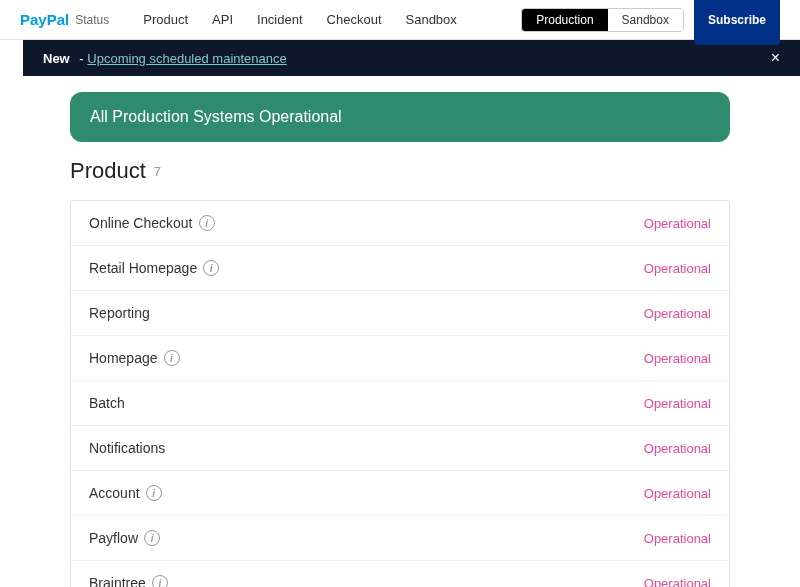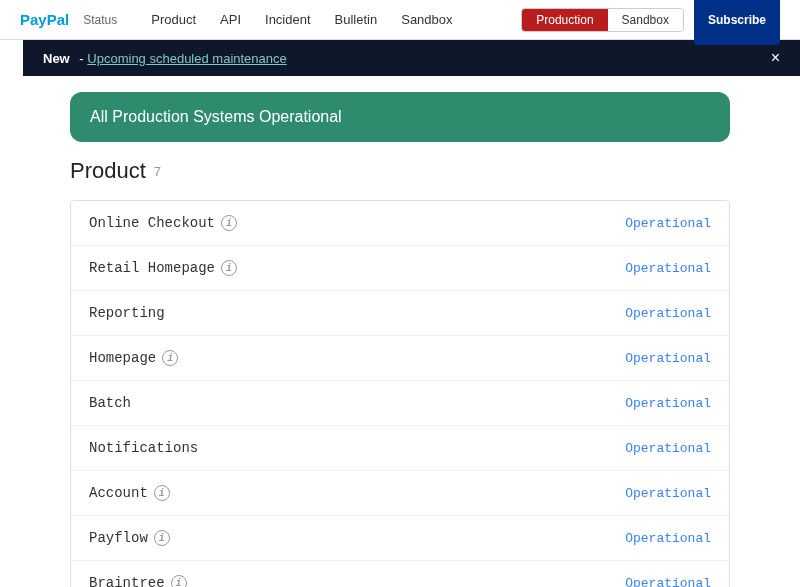--- a/index.html
+++ b/index.html
@@ -11,21 +11,21 @@
       align-items: center;
       height: 40px;
       border-bottom: 1px solid #e0e0e0;
       padding: 0 20px;
       gap: 0;
     }
     .navbar-brand {
       display: flex;
       align-items: center;
       margin-right: 20px;
-      gap: 14px;
+      gap: 6px;
       justify-content: flex-end;
     }
     .paypal-logo {
       font-size: 15px;
       font-weight: bold;
       color: #003087;
     }
     .paypal-logo span.pay { color: #009cde; }
     .paypal-logo span.pal { color: #003087; }
     .navbar-status {
@@ -56,21 +56,21 @@
     }
     .env-btn {
       padding: 4px 14px;
       font-size: 12px;
       cursor: pointer;
       border: none;
       background: #fff;
       color: #333;
     }
     .env-btn.active {
-      background: #b91c1c;
+      background: #000000;
       color: #fff;
     }
     .subscribe-btn {
       padding: 18px 14px;
       background: #003087;
       color: #fff;
       border: none;
       border-radius: 4px;
       font-size: 12px;
       font-weight: 600;
@@ -141,21 +141,20 @@
       border-radius: 4px;
       overflow: hidden;
     }
     .product-row {
       display: flex;
       align-items: center;
       justify-content: space-between;
       padding: 14px 18px;
       border-bottom: 1px solid #f0f0f0;
       background: #fff;
-      font-family: Liberation Mono, monospace;
     }
     .product-row:last-child { border-bottom: none; }
     .product-name {
       display: flex;
       align-items: center;
       gap: 6px;
       font-size: 14px;
       color: #333;
     }
     .info-icon {
@@ -166,40 +165,40 @@
       height: 16px;
       border: 1px solid #999;
       border-radius: 50%;
       font-size: 10px;
       color: #999;
       cursor: pointer;
       font-style: italic;
       font-weight: bold;
     }
     .status-operational {
-      color: #3b82f6;
+      color: #ec4899;
       font-size: 13px;
     }
   </style>
 </head>
 <body>
 
 <nav class="navbar">
   <div class="navbar-brand">
     <span class="paypal-logo">
       <span class="pay">Pay</span><span class="pal" style="color:#009cde">Pal</span>
     </span>
     <span class="navbar-status">Status</span>
   </div>
   <div class="nav-links">
 
   <a class="nav-link">Product</a>
       <a class="nav-link">API</a>
       <a class="nav-link">Incident</a>
-      <a class="nav-link">Bulletin</a>
+      <a class="nav-link">Checkout</a>
       <a class="nav-link">Sandbox</a>
     </div>
   <div class="env-toggle">
     <button class="env-btn active">Production</button>
     <button class="env-btn">Sandbox</button>
   </div>
   <button class="subscribe-btn">Subscribe</button>
 </nav>
 
 <div class="banner">

